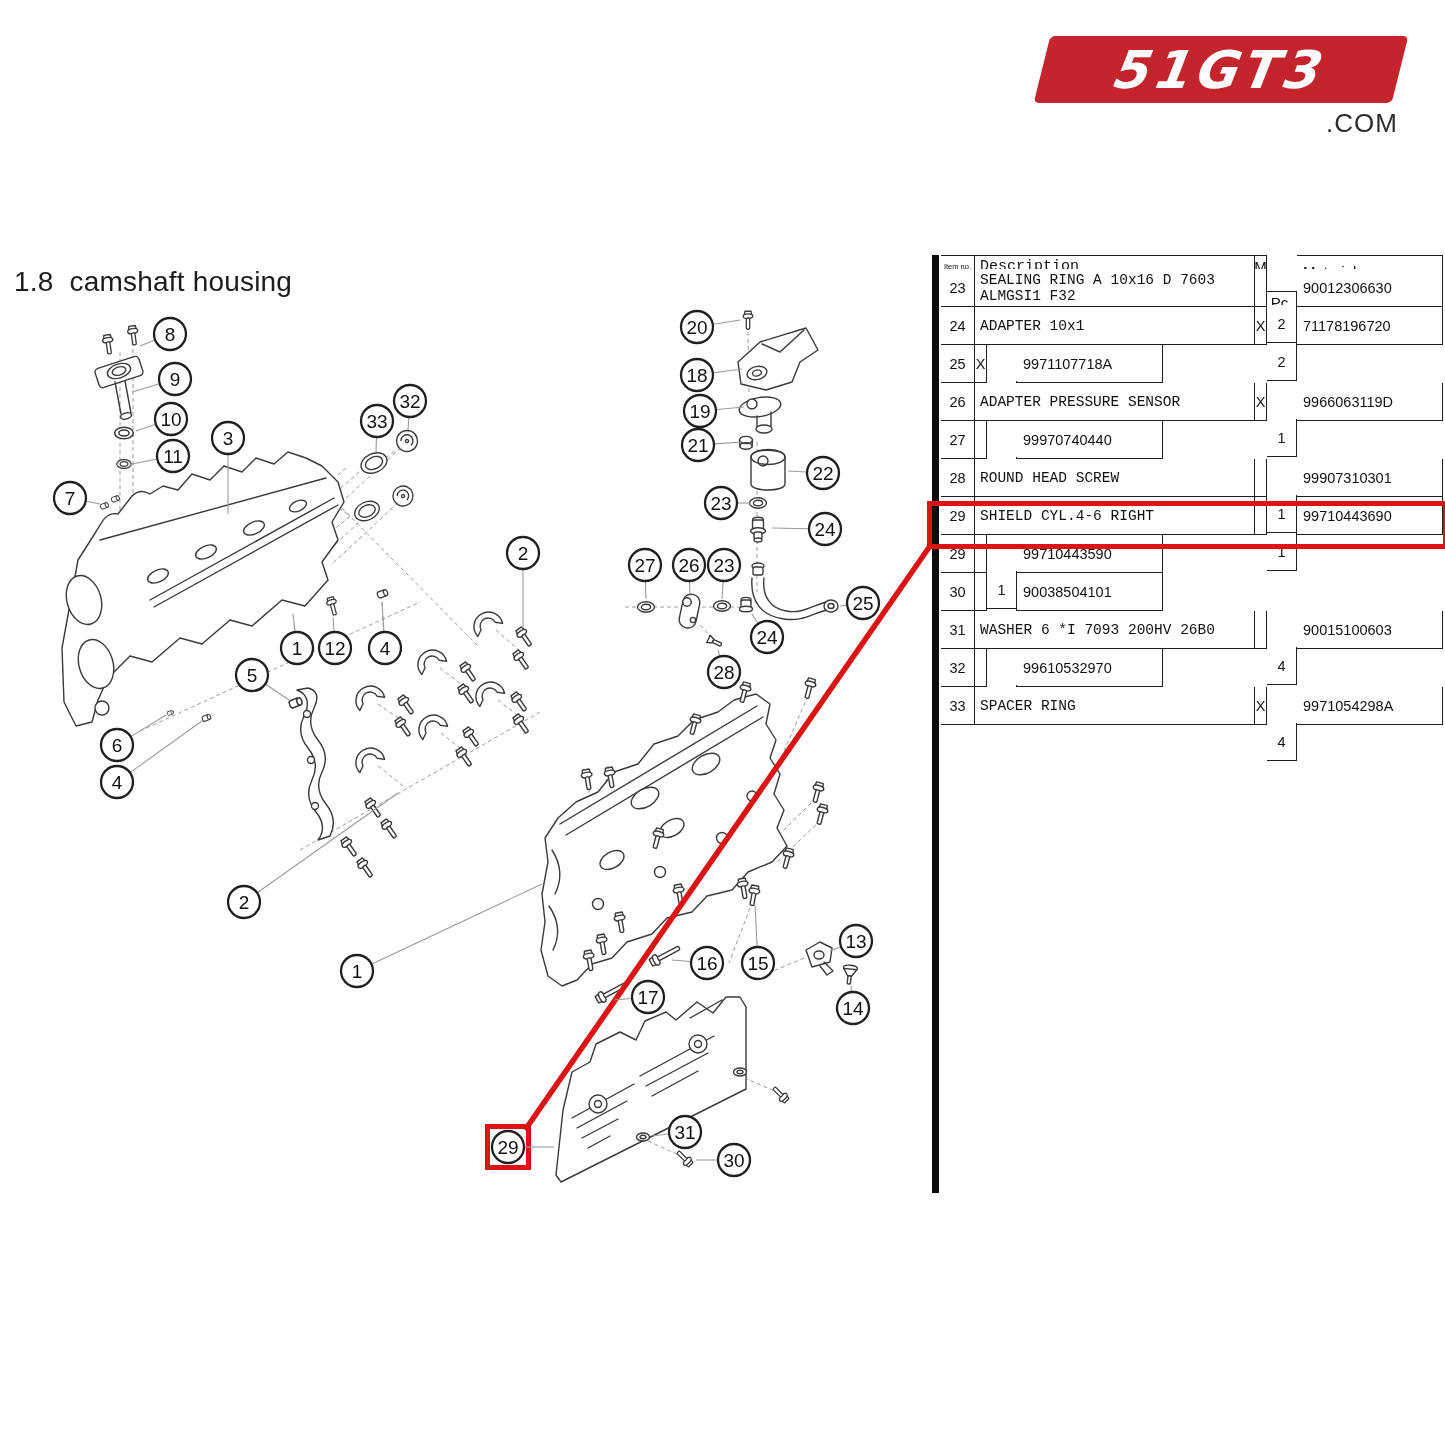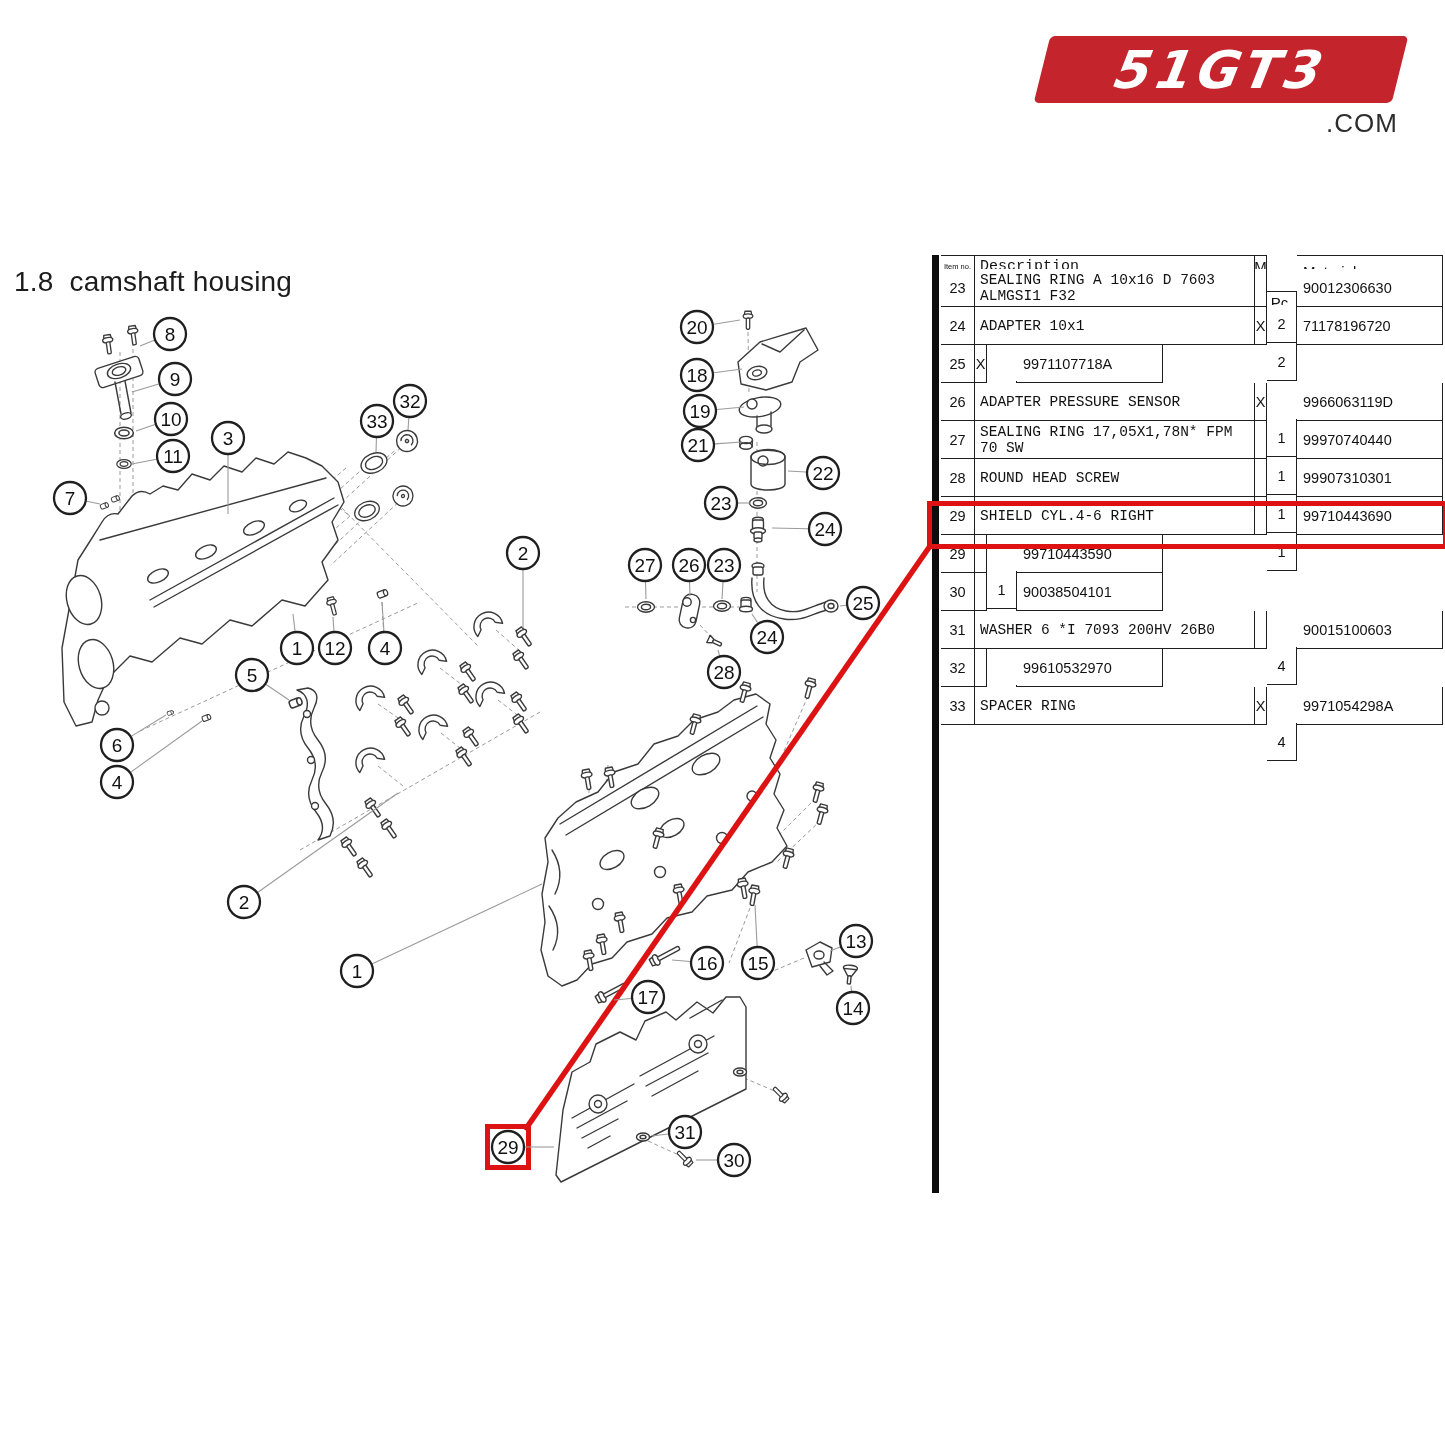--- a/index.html
+++ b/index.html
@@ -572,21 +572,20 @@
         </div>
         <div class="prow drow">
           <div class="pcell c-item">26</div>
           <div class="pcell c-desc">ADAPTER PRESSURE SENSOR</div>
           <div class="pcell c-m">X</div>
           <div class="pcell c-pc">1</div>
           <div class="pcell c-mat">9966063119D</div>
         </div>
         <div class="prow drow">
           <div class="pcell c-item">27</div>
-          <div class="pcell c-desc">SEALING RING 17,05X1,78N* FPM 70 SW</div>
           <div class="pcell c-m"></div>
           <div class="pcell c-pc">1</div>
           <div class="pcell c-mat">99970740440</div>
         </div>
         <div class="prow drow">
           <div class="pcell c-item">28</div>
           <div class="pcell c-desc">ROUND HEAD SCREW</div>
           <div class="pcell c-m"></div>
           <div class="pcell c-pc">1</div>
           <div class="pcell c-mat">99907310301</div>

